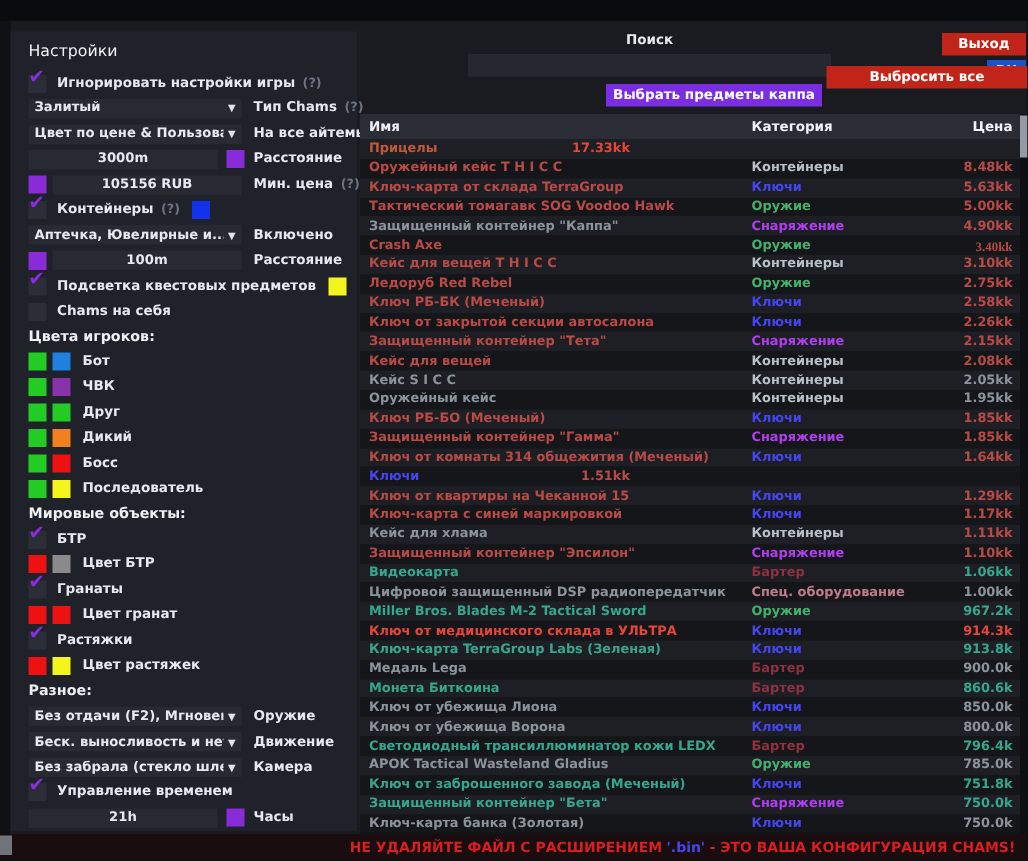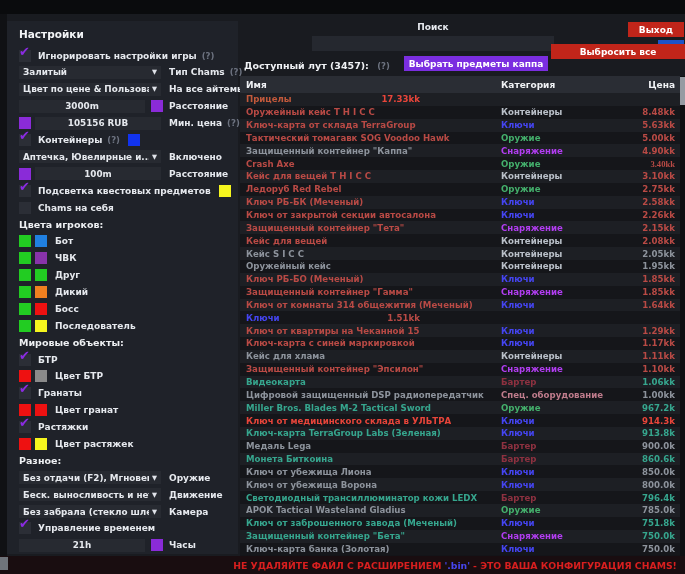--- a/index.html
+++ b/index.html
@@ -4,21 +4,21 @@
 <style>
   html,body{margin:0;padding:0;background:#08090b;width:685px;height:574px;overflow:hidden;
     font-family:"DejaVu Sans","Liberation Sans",sans-serif;-webkit-font-smoothing:antialiased;}
   *{box-sizing:border-box;}
   .stage{position:relative;width:685px;height:574px;background:#191b20;}
   .frame-top{position:absolute;left:0;top:0;width:685px;height:14px;background:#0a0b0d;}
   .frame-left{position:absolute;left:0;top:14px;width:7px;height:560px;background:#101114;}
 
   
   .sidebar{position:absolute;left:7px;top:21px;width:231px;height:533px;background:#1f2229;padding:7px 8px 0 12px;}
-  .sb-title{font-size:10.5px;font-weight:700;color:#f2f4f6;margin-bottom:9px;}
+  .sb-title{font-size:10.5px;font-weight:400;color:#f2f4f6;margin-bottom:9px;}
   .srow{display:flex;align-items:center;height:13px;margin-bottom:3.9px;white-space:nowrap;}
   .srow.section{margin-top:2px;}
   .lz{display:flex;align-items:center;width:150px;flex:0 0 150px;}
   .lbl{font-size:9px;font-weight:700;color:#e6e9ee;}
   .sec-lbl{font-size:9.5px;font-weight:700;color:#eef0f3;}
   .hint{font-size:8.5px;font-weight:700;color:#6d7380;margin-left:5px;}
   .chk{position:relative;width:12px;height:12px;background:#2b2e36;margin-right:7px;flex:0 0 12px;}
   .chk .mark{position:absolute;left:0px;top:-5px;font-size:13px;line-height:13px;color:#8b2be2;font-weight:700;}
   .dd{display:flex;align-items:center;justify-content:space-between;width:142px;height:13px;background:#272a31;
       padding:0 4px;color:#e6e9ee;font-size:8.8px;font-weight:700;overflow:hidden;}
@@ -262,24 +262,20 @@
       </div>
   </div>
 
   <div class="search-wrap">
     <div class="search-label">Поиск</div>
     <input class="search-input" value="" style="">
   </div>
   <div class="btn btn-exit" style="background: rgb(193, 37, 26);">Выход</div>
   <div class="btn btn-ru" style="background: rgb(29, 83, 201);">RU</div>
 
-  <div class="loot-head">
-    <span>Доступный лут (3457):</span>
-    <span class="hint">(?)</span>
-  </div>
   <div class="btn btn-kappa" style="background: rgb(123, 46, 224);">Выбрать предметы каппа</div>
   <div class="btn btn-drop" style="background: rgb(193, 37, 26);">Выбросить все</div>
 
   <div class="table">
     <div class="thead">
       <div class="c-name">Имя</div>
       <div class="c-cat">Категория</div>
       <div class="c-price">Цена</div>
     </div>
     <div class="tbody" id="table-rows">

